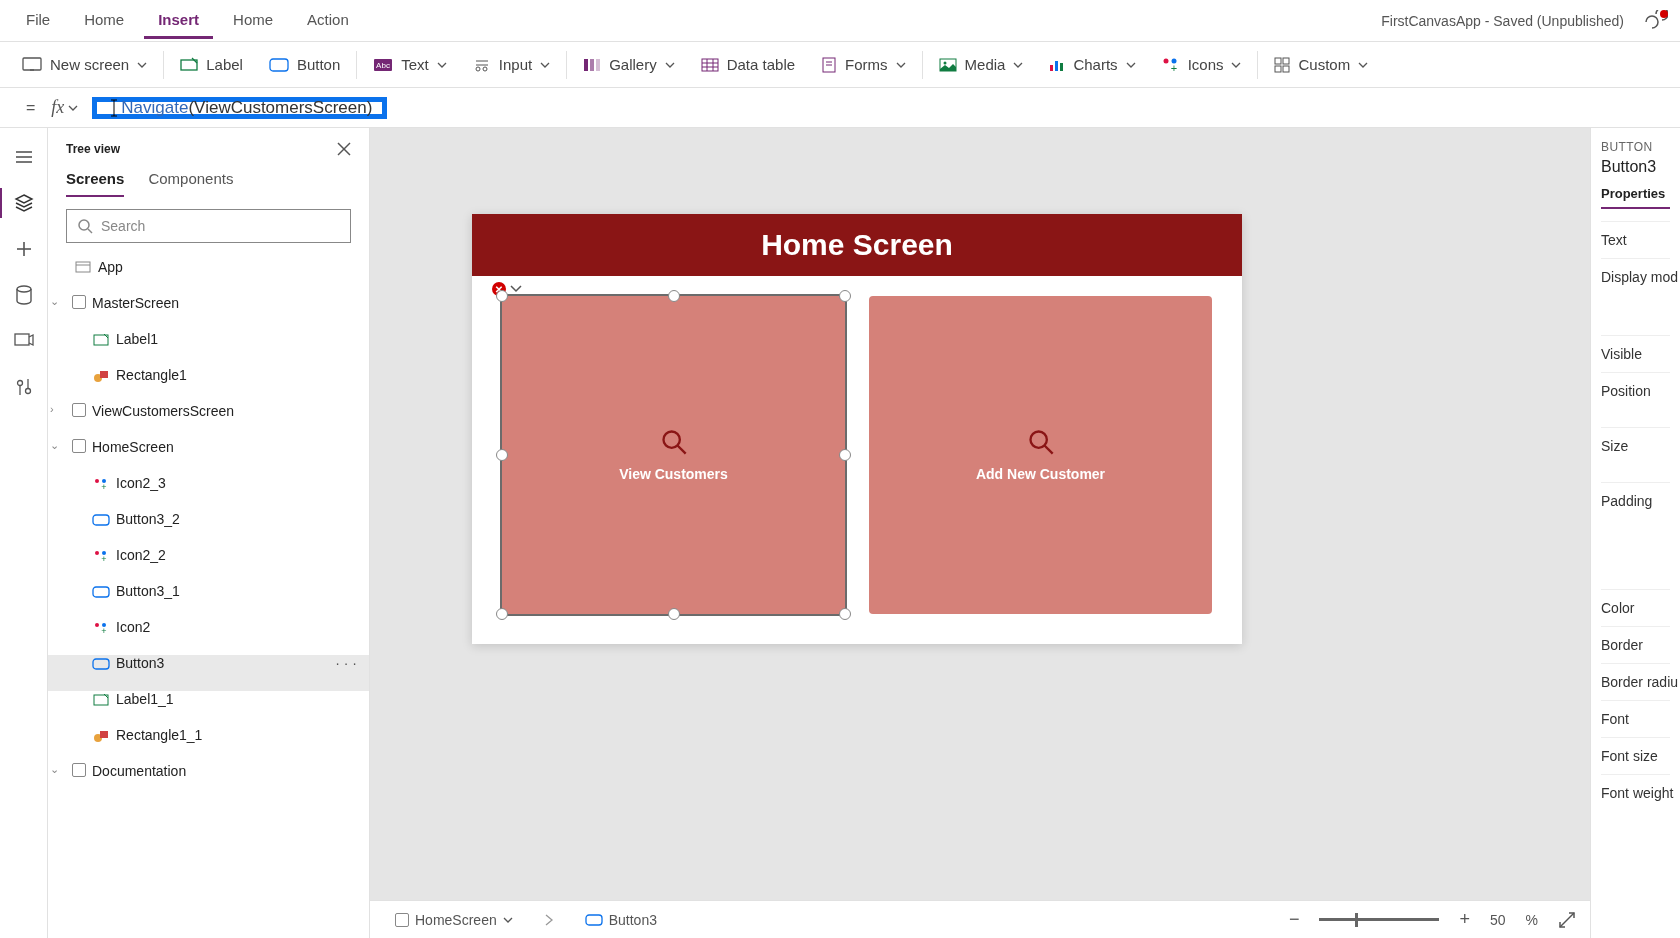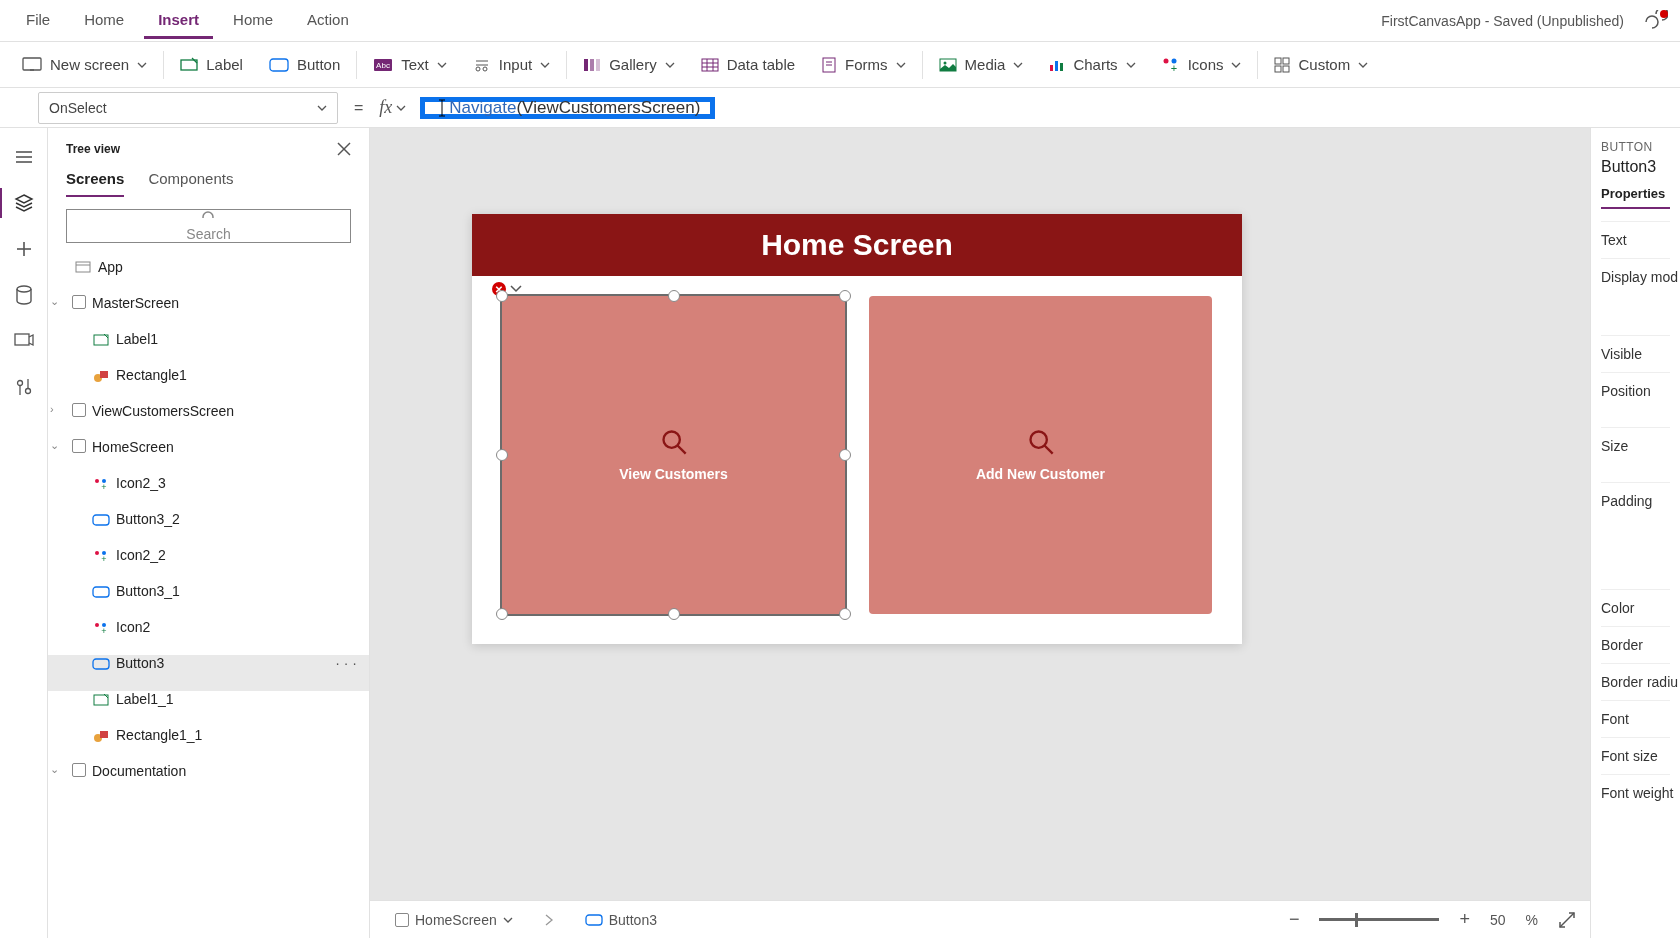--- a/index.html
+++ b/index.html
@@ -25,21 +25,21 @@
 .leftrail { width:48px; border-right:1px solid #e1e1e1; display:flex; flex-direction:column; align-items:center; padding-top:18px; gap:24px;}
 .leftrail .rail-item { width:22px; height:22px; color:#666; cursor:pointer; display:flex; align-items:center; justify-content:center;}
 .leftrail .rail-item.active { position:relative;}
 .leftrail .rail-item.active::before { content:''; position:absolute; left:-14px; top:-4px; width:3px; height:30px; background:#742774;}
 .treepane { width:322px; border-right:1px solid #e1e1e1; display:flex; flex-direction:column; position:relative;}
 .treepane-header { display:flex; align-items:center; justify-content:space-between; padding:14px 18px 0;}
 .treepane-header h1 { font-size:12px; font-weight:600; color:#222;}
 .tree-tabs { display:flex; gap:24px; padding:14px 18px 0;}
 .tree-tab { font-size:15px; color:#555; padding-bottom:8px; cursor:pointer;}
 .tree-tab.active { color:#222; font-weight:600; border-bottom:2px solid #742774;}
-.searchbox { margin:12px 18px; border:1px solid #888; height:34px; display:flex; align-items:center; padding:0 10px; gap:8px; color:#777;flex-direction:column;}
+.searchbox { margin:12px 18px; border:1px solid #888; height:34px; display:flex; align-items:center; padding:0 10px; gap:8px; color:#777;}
 .tree-scroll { flex:1; overflow-y:auto; padding:4px 0 12px;}
 .tree-scroll::-webkit-scrollbar { width:8px;}
 .tree-scroll::-webkit-scrollbar-thumb { background:#c7c7c7; border-radius:4px;}
 .tree-row { display:flex; height:36px; padding-left:2px; gap:6px; color:#222; font-size:14px; cursor:pointer;}
 .tree-row.selected { background:#e9e9e9;}
 .tree-indent { display:inline-block;}
 .tree-chev { width:16px; color:#888; font-size:11px;}
 .tree-check { width:14px; height:14px; border:1px solid #888; border-radius:2px;}
 .tree-ico { width:18px; height:18px; display:inline-flex; align-items:center; justify-content:center; color:#888;}
 .canvas-area { flex:1; background:#e5e5e5; position:relative; overflow:hidden;}
@@ -214,26 +214,20 @@
         <rect x="9" y="9" width="6" height="6" fill="none" stroke="#555"></rect>
       </svg>
     <span>Custom</span>
     <svg width="10" height="6">
         <path d="M1 1 L5 5 L9 1" fill="none" stroke="#555" stroke-width="1.3"></path>
       </svg>
   </div>
 </div>
 
 <div class="formulabar">
-  <div class="prop-select">
-    <span>OnSelect</span>
-    <svg width="10" height="6">
-        <path d="M1 1 L5 5 L9 1" fill="none" stroke="#555" stroke-width="1.3"></path>
-      </svg>
-  </div>
   <div class="eq">=</div>
   <div class="fx-wrap">
     <span class="fx">fx</span>
     <svg width="10" height="6">
         <path d="M1 1 L5 5 L9 1" fill="none" stroke="#555" stroke-width="1.3"></path>
       </svg>
   </div>
   <div class="formula-input">
     <div class="formula-highlight">
       <svg width="14" height="18">

